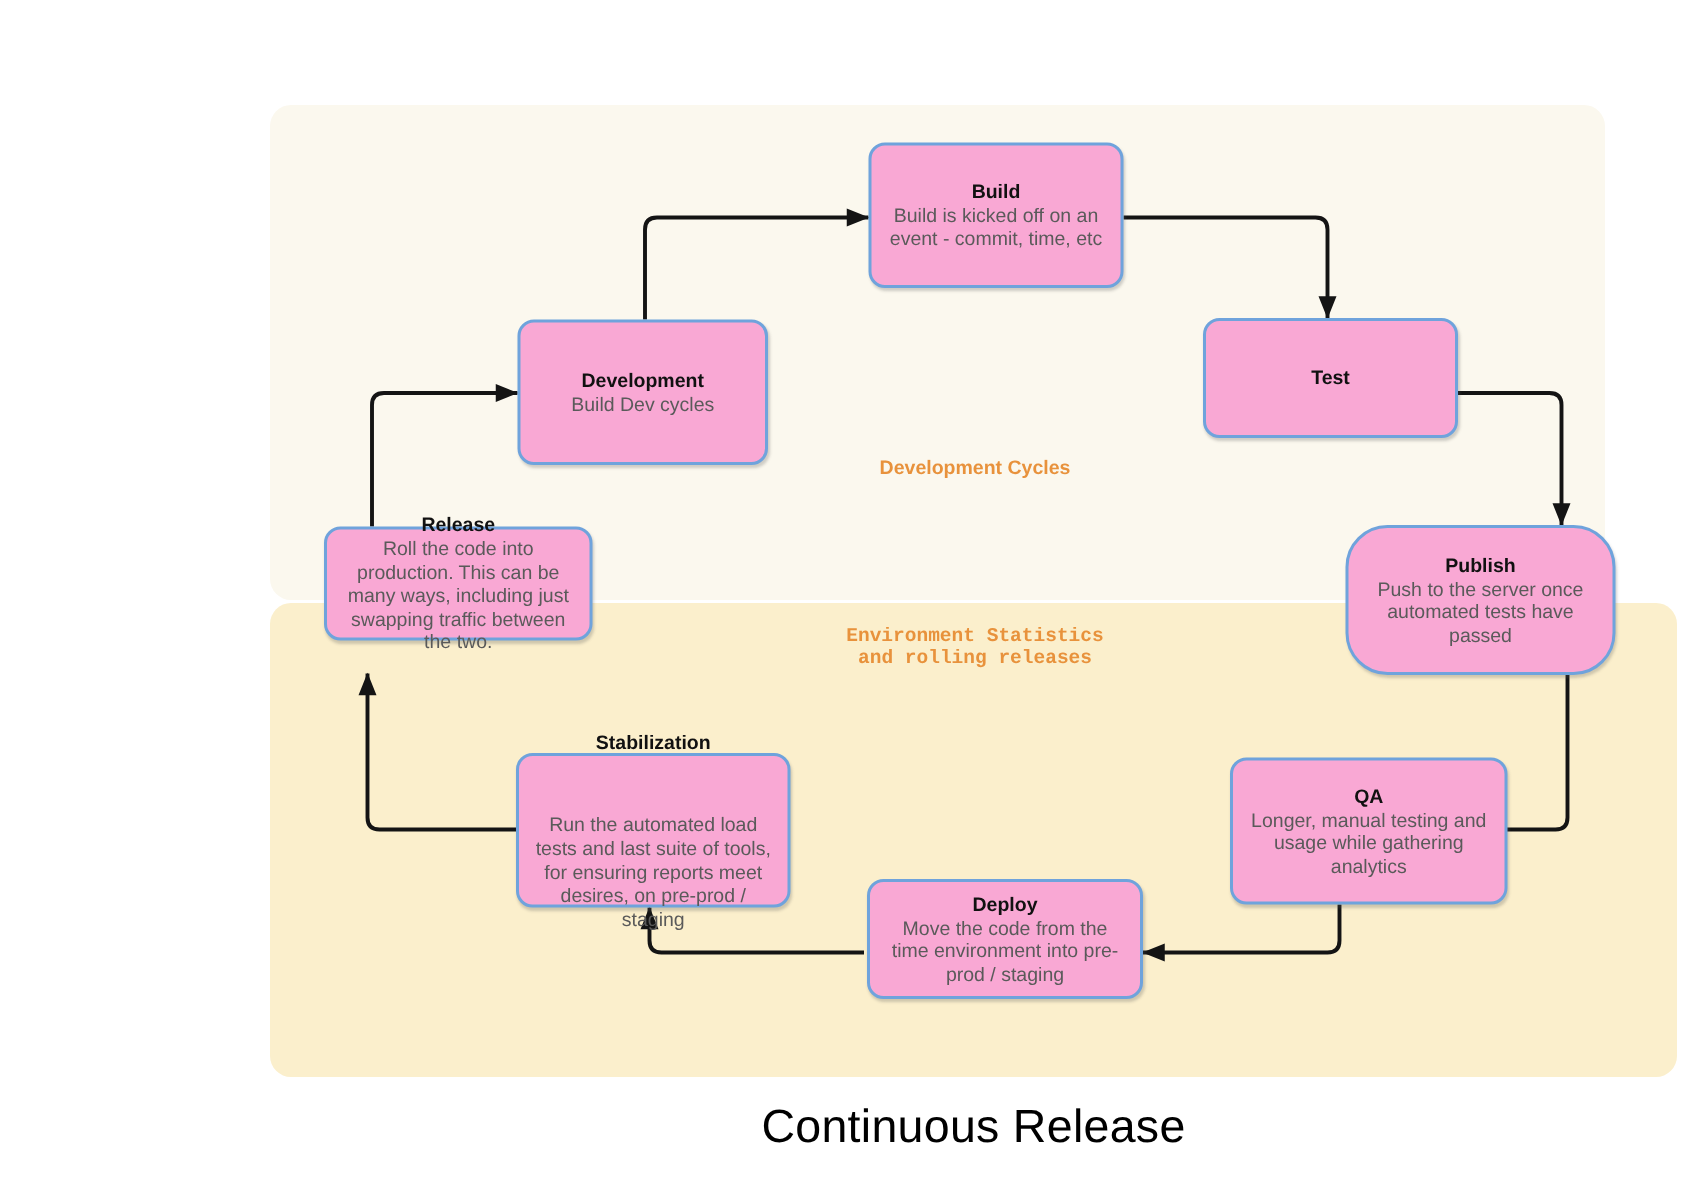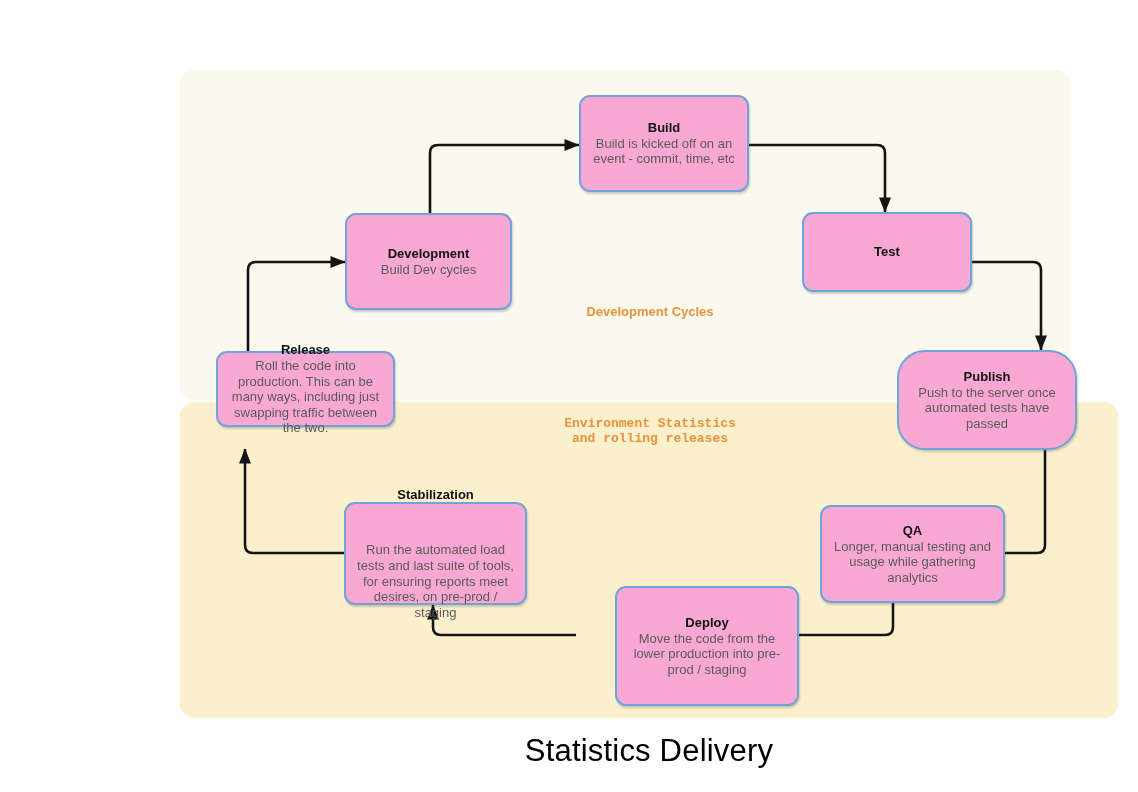--- a/index.html
+++ b/index.html
@@ -41,21 +41,21 @@
     text-align:center;
     box-sizing:border-box;
     padding:4px 8px;
   }
   .node-title{font-size:13px;font-weight:bold;color:#111;line-height:1.22;}
   .node-desc{font-size:13px;color:#5A5A5A;line-height:1.2;}
   #node-build        {left:579px;top:95px; width:170px;height:97px;}
   #node-test         {left:802px;top:212px;width:170px;height:80px;}
   #node-publish      {left:897px;top:350px;width:180px;height:100px;border-radius:28px;}
   #node-qa           {left:800px;top:505px;width:185px;height:98px;margin-left:20px;}
-  #node-deploy       {left:578px;top:586px;width:184px;height:120px;margin-left:37px;}
+  #node-deploy       {left:578px;top:586px;width:184px;height:80px;}
   #node-stabilization{left:344px;top:502px;width:183px;height:103px;gap:40px;}
   #node-release      {left:216px;top:351px;width:179px;height:76px;}
   #node-development  {left:345px;top:213px;width:167px;height:97px;}
 </style>
 </head>
 <body>
 
 <div id="canvas">
 
 
@@ -101,33 +101,33 @@
     <div class="node-desc">Push to the server once automated tests have passed</div>
   </div>
 
   <div class="node" id="node-qa">
     <div class="node-title">QA</div>
     <div class="node-desc">Longer, manual testing and usage while gathering analytics</div>
   </div>
 
   <div class="node" id="node-deploy">
     <div class="node-title">Deploy</div>
-    <div class="node-desc">Move the code from the lower production into pre-prod / staging</div>
+    <div class="node-desc">Move the code from the time environment into pre-prod / staging</div>
   </div>
 
   <div class="node" id="node-stabilization">
     <div class="node-title">Stabilization</div>
     <div class="node-desc">Run the automated load tests and last suite of tools, for ensuring reports meet desires, on pre-prod / staging</div>
   </div>
 
   <div class="node" id="node-release">
     <div class="node-title">Release</div>
     <div class="node-desc">Roll the code into production.  This can be many ways, including just swapping traffic between the two.</div>
   </div>
 
   <div class="node" id="node-development">
     <div class="node-title">Development</div>
     <div class="node-desc">Build Dev cycles</div>
   </div>
 
-  <div class="big-title" id="title-bottom">Statistics Delivery</div>
+  <div class="big-title" id="title-bottom">Continuous Release</div>
 
 </div>
 
 </body></html>

